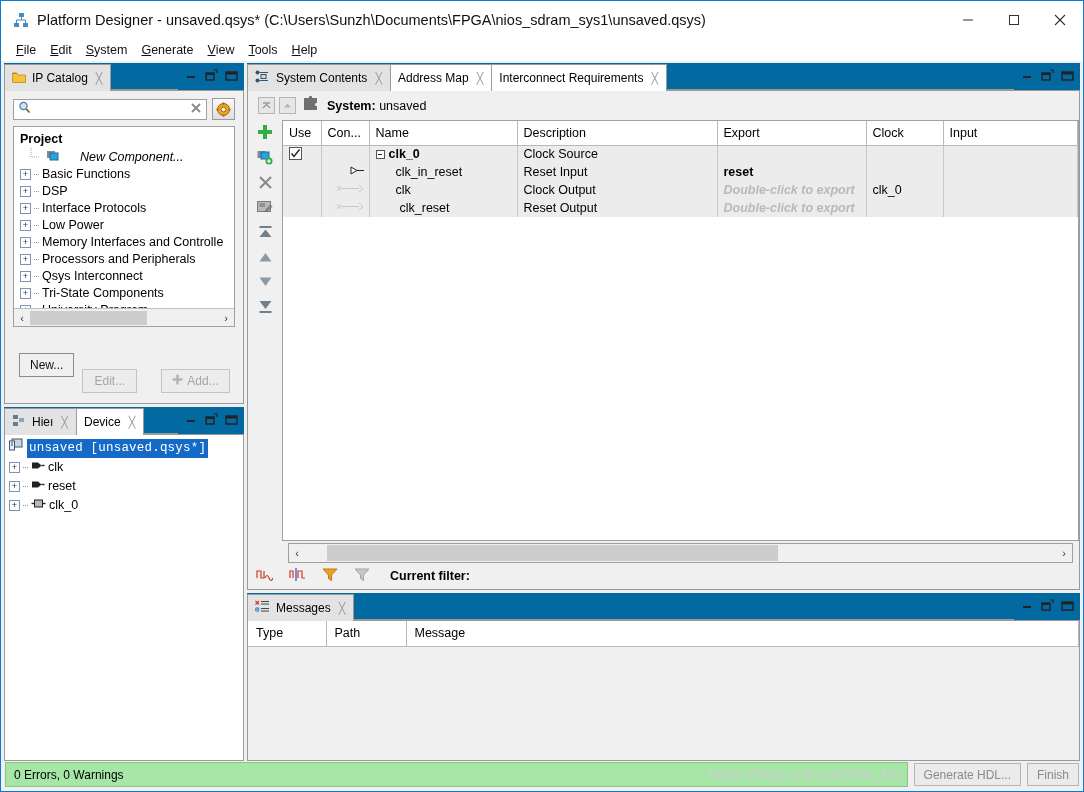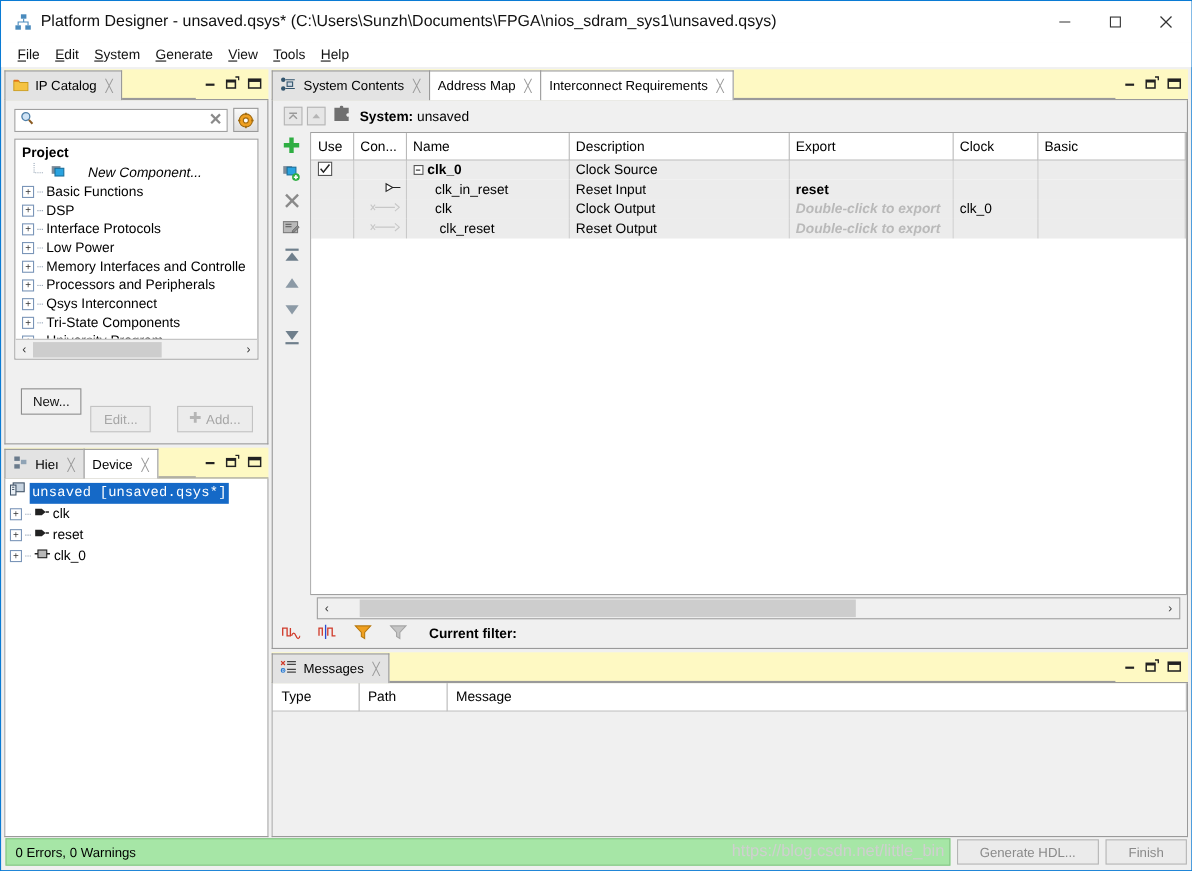--- a/index.html
+++ b/index.html
@@ -38,21 +38,21 @@
 
   
   .content { flex:1 1 auto; display:flex; padding:2px 3px 0 3px; gap:3px; min-height:0; }
   .left-col { width:240px; flex:0 0 240px; display:flex; flex-direction:column; gap:3px; min-height:0; }
   .right-col { flex:1 1 auto; display:flex; flex-direction:column; gap:3px; min-width:0; }
 
   
   .panel { background:#f0f0f0; display:flex; flex-direction:column; min-height:0; position:relative; }
   .panel-tabs {
     height:28px; flex:0 0 28px; display:flex; align-items:flex-end; position:relative;
-    border-bottom:1px solid #9a9a9a; background:#fef9c3;
+    border-bottom:1px solid #9a9a9a; background:#0369a1;
   }
   .tab {
     height:27px; display:flex; align-items:center; gap:6px; padding:0 8px 0 7px;
     border:1px solid #9a9a9a; border-bottom:none; background:#ffffff;
     font-size:12px; position:relative; top:1px; margin-right:-1px;
   }
   .tab.active { background:#e3e3e3; }
   .tab.plain { background:#ffffff; }
   .tab-label { white-space:nowrap; }
   .tab-close { color:#9a9a9a; font-size:11px; margin-left:2px; }
@@ -164,21 +164,21 @@
   }
   .status-green {
     flex:1 1 auto; height:25px; background:#a6e6a6; border:1px solid #86c586;
     display:flex; align-items:center; padding-left:8px; font-size:12px; position:relative; overflow:hidden;
   }
   .watermark {
     position:absolute; right:4px; top:2px; font-size:15px; color:#cfcfcf; white-space:nowrap;
   }
   .status-btn {
     height:23px; border:1px solid #b5b5b5; background:#ebebeb; color:#8a8a8a;
-    font-size:12px; display:flex; align-items:center; justify-content:center; padding:0 20px; white-space:nowrap;
+    font-size:12px; display:flex; align-items:center; justify-content:center; padding:0 9px; white-space:nowrap;
   }
 </style>
 </head>
 <body>
 
 <div class="app">
 
   <div class="titlebar">
     <div class="title-icon">
       <svg width="16" height="16" viewBox="0 0 16 16">
@@ -603,21 +603,21 @@
                     <col>
                 </colgroup>
                 <thead>
                   <tr>
                     <th>Use</th>
                     <th>Con...</th>
                     <th>Name</th>
                     <th>Description</th>
                     <th>Export</th>
                     <th>Clock</th>
-                    <th>Basic</th>
+                    <th>Input</th>
                   </tr>
                 </thead>
                 <tbody>
                   <tr>
                     <td class="c-use">
                       <span class="chk">
                         <svg width="11" height="11">
                             <path d="M1.5 5.5 L4 8.5 L9.5 1.5" stroke="#222" stroke-width="1.4" fill="none"></path>
                           </svg>
                       </span>

